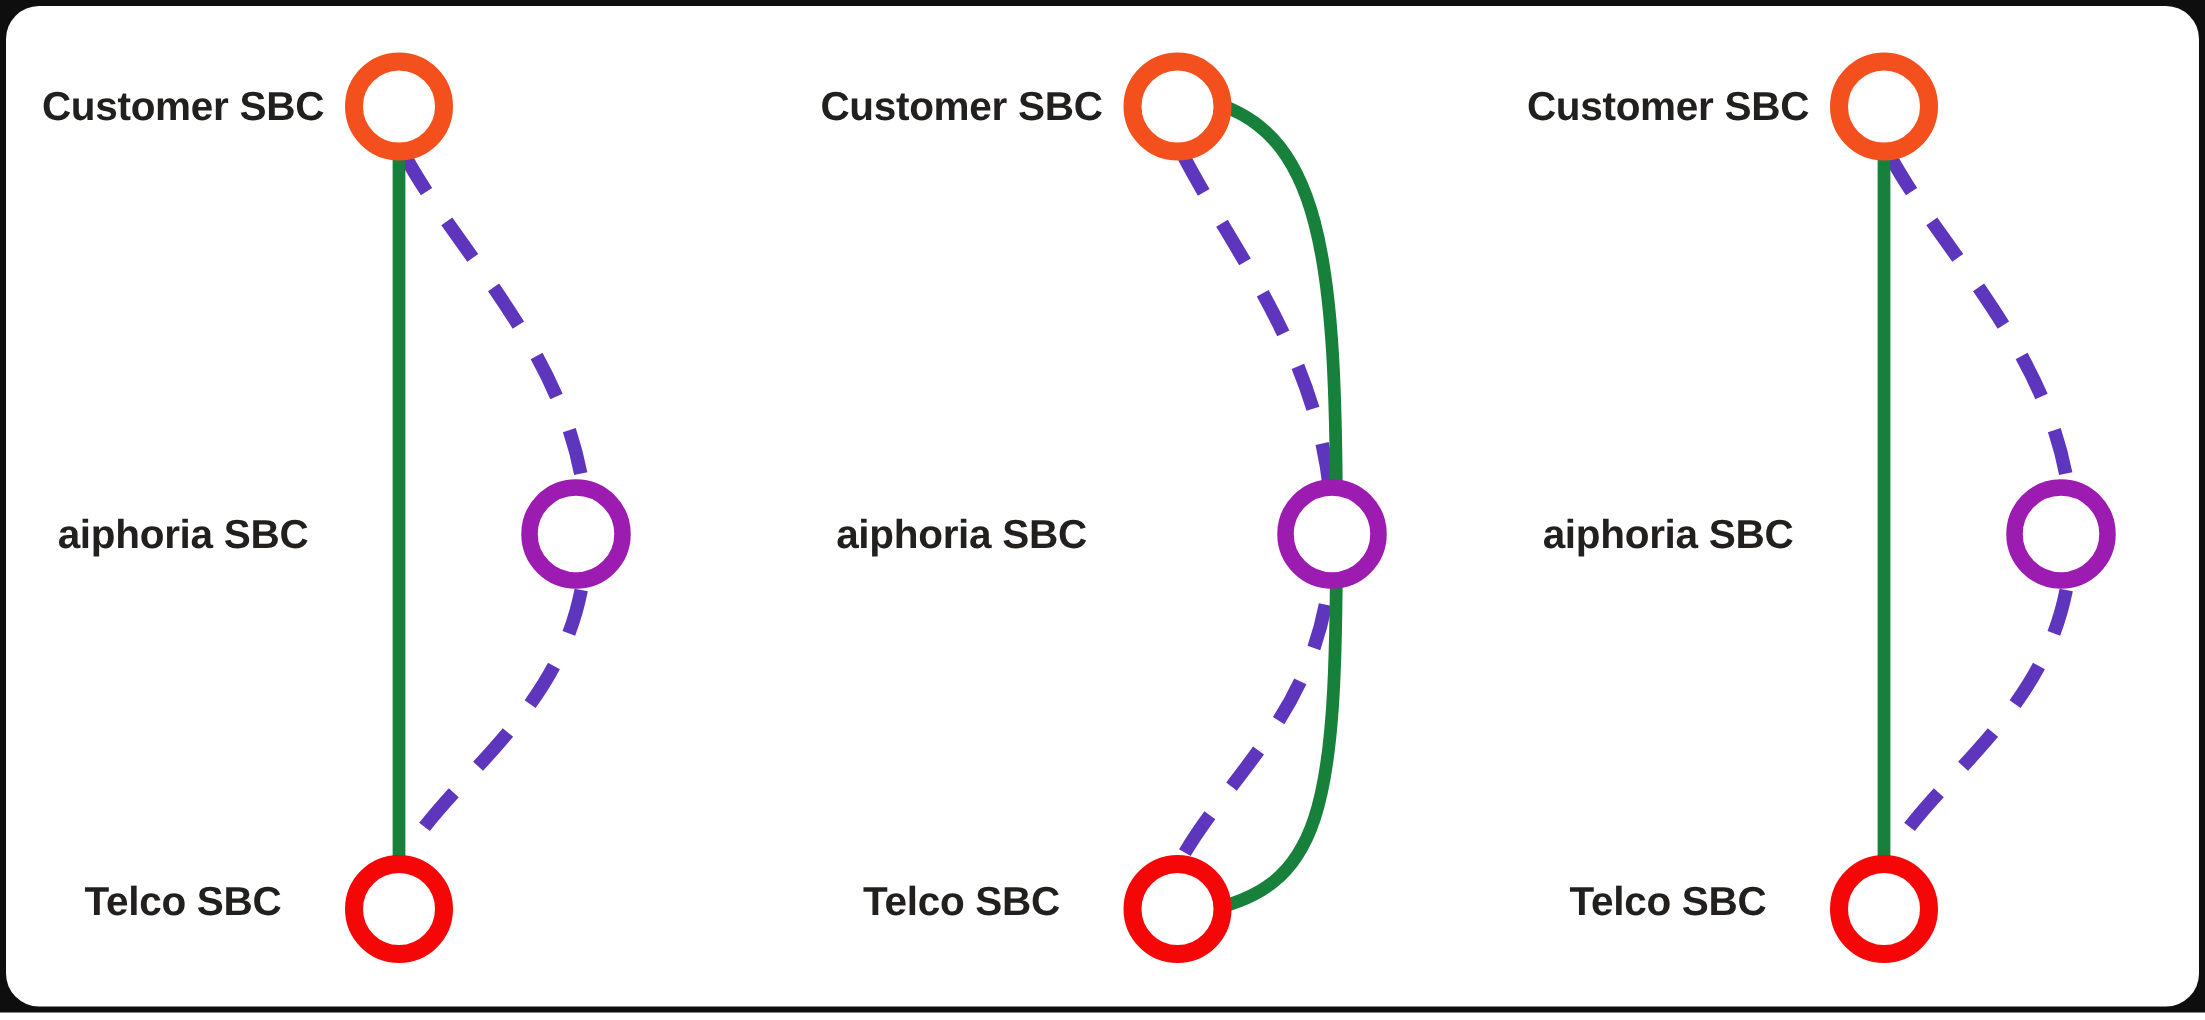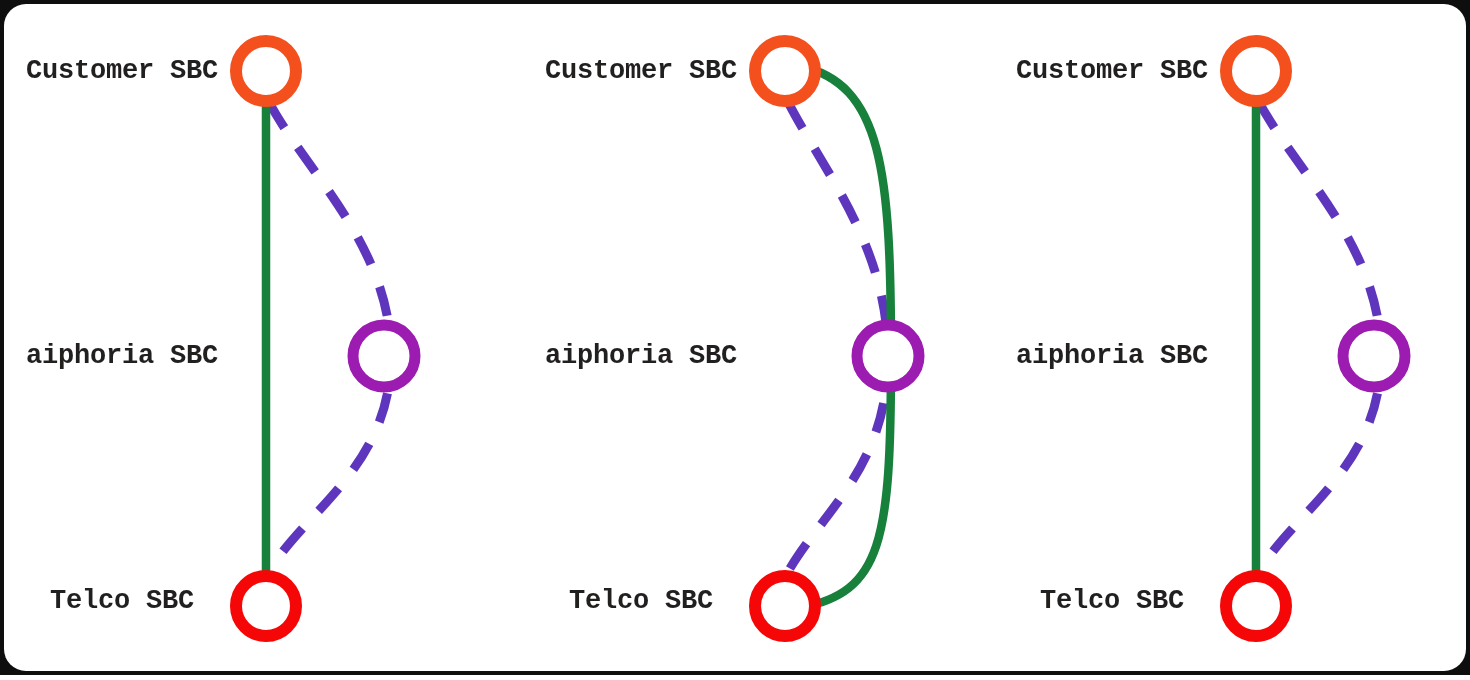--- a/index.html
+++ b/index.html
@@ -56,21 +56,20 @@
   .label {
     position: absolute;
     width: 240px;
     text-align: center;
     font-size: 27px;
     font-weight: 700;
     line-height: 34px;
     color: #221f1f;
     letter-spacing: -0.2px;
     white-space: nowrap;
-    font-family: Liberation Mono, monospace;
   }
 </style>
 </head>
 <body>
 
 <div class="stage">
   <div class="frame">
     <div class="card"></div>
   </div>
 

